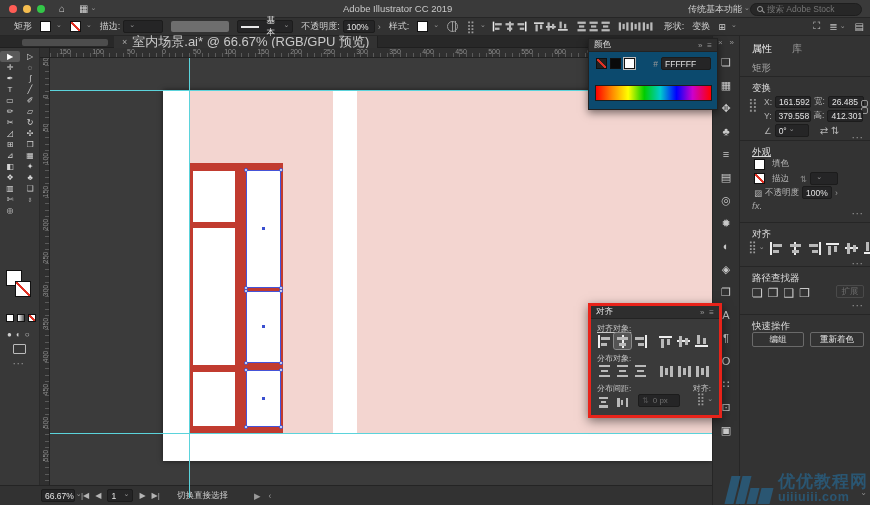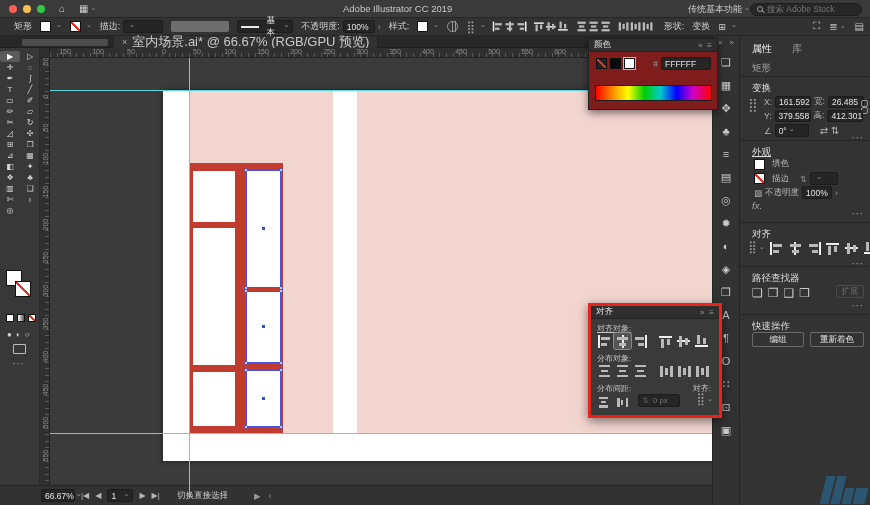--- a/index.html
+++ b/index.html
@@ -114,21 +114,21 @@
   .linkicon::before,.linkicon::after{content:"";position:absolute;left:1px;width:5px;height:5px;border:1px solid #999;border-radius:2px;}
   .linkicon::before{top:0}.linkicon::after{bottom:0}
   .pbtn{border:1px solid #6a6a6a;border-radius:2px;color:#e5e5e5;font-size:8.5px;display:flex;align-items:center;justify-content:center;background:transparent;}
   .pbtn.disabled{border-color:#4a4a4a;color:#6d6d6d;}
   .pficon{color:#c8c8c8;font-size:12px;margin-right:5px;}
   #pp-align{display:inline-flex;gap:2px;}
   #pp-align .icbtn{padding:1px;}
   #props-scroll{position:absolute;right:3px;bottom:8px;color:#8a8a8a;font-size:8px;}
 
   
-  #color-panel{position:absolute;left:588px;top:38px;width:130px;height:72px;background:#7f1d1d;border:1px solid #222;box-shadow:0 3px 8px rgba(0,0,0,.5);z-index:20;}
+  #color-panel{position:absolute;left:588px;top:38px;width:130px;height:72px;background:#0c4a6e;border:1px solid #222;box-shadow:0 3px 8px rgba(0,0,0,.5);z-index:20;}
   #cp-head{height:13px;background:#2e2e2e;display:flex;align-items:center;padding:0 5px;gap:4px;color:#ddd;font-size:8.5px;border-bottom:1px solid #232323;}
   #cp-head .hicons{margin-left:auto;color:#9a9a9a;font-size:8px;display:flex;gap:5px;}
   #cp-swatches{position:absolute;left:7px;top:19px;display:flex;gap:3px;align-items:center;}
   .cps{width:11px;height:11px;border:1px solid #111;}
   .cps.none{background:linear-gradient(to top right,#222 44%,#e03124 44%,#e03124 56%,#222 56%);}
   .cps.black{background:#0a0a0a;}
   .cps.white{background:#fff;outline:1px solid #bbb;}
   #cp-hex{position:absolute;right:6px;top:18px;display:flex;align-items:center;gap:3px;color:#9a9a9a;font-size:8.5px;}
   #cp-hex .fld{width:50px;}
   #cp-spectrum{position:absolute;left:6px;top:46px;width:117px;height:16px;border:1px solid #1d1d1d;background:linear-gradient(90deg,#f00,#f80 14%,#ff0 28%,#0c0 42%,#0cc 56%,#00f 70%,#c0c 84%,#f00);}
@@ -780,15 +780,19 @@
     </span>
   </div>
 
   <div id="watermark">
     <span class="wm-logo">
         <i></i>
         <i></i>
         <i></i>
         <i></i>
       </span>
+    <span class="wm-text">
+      <div class="wm-cn">优优教程网</div>
+      <div class="wm-url">uiiiuiii.com</div>
+    </span>
   </div>
 
 </div>
 
 </body></html>

